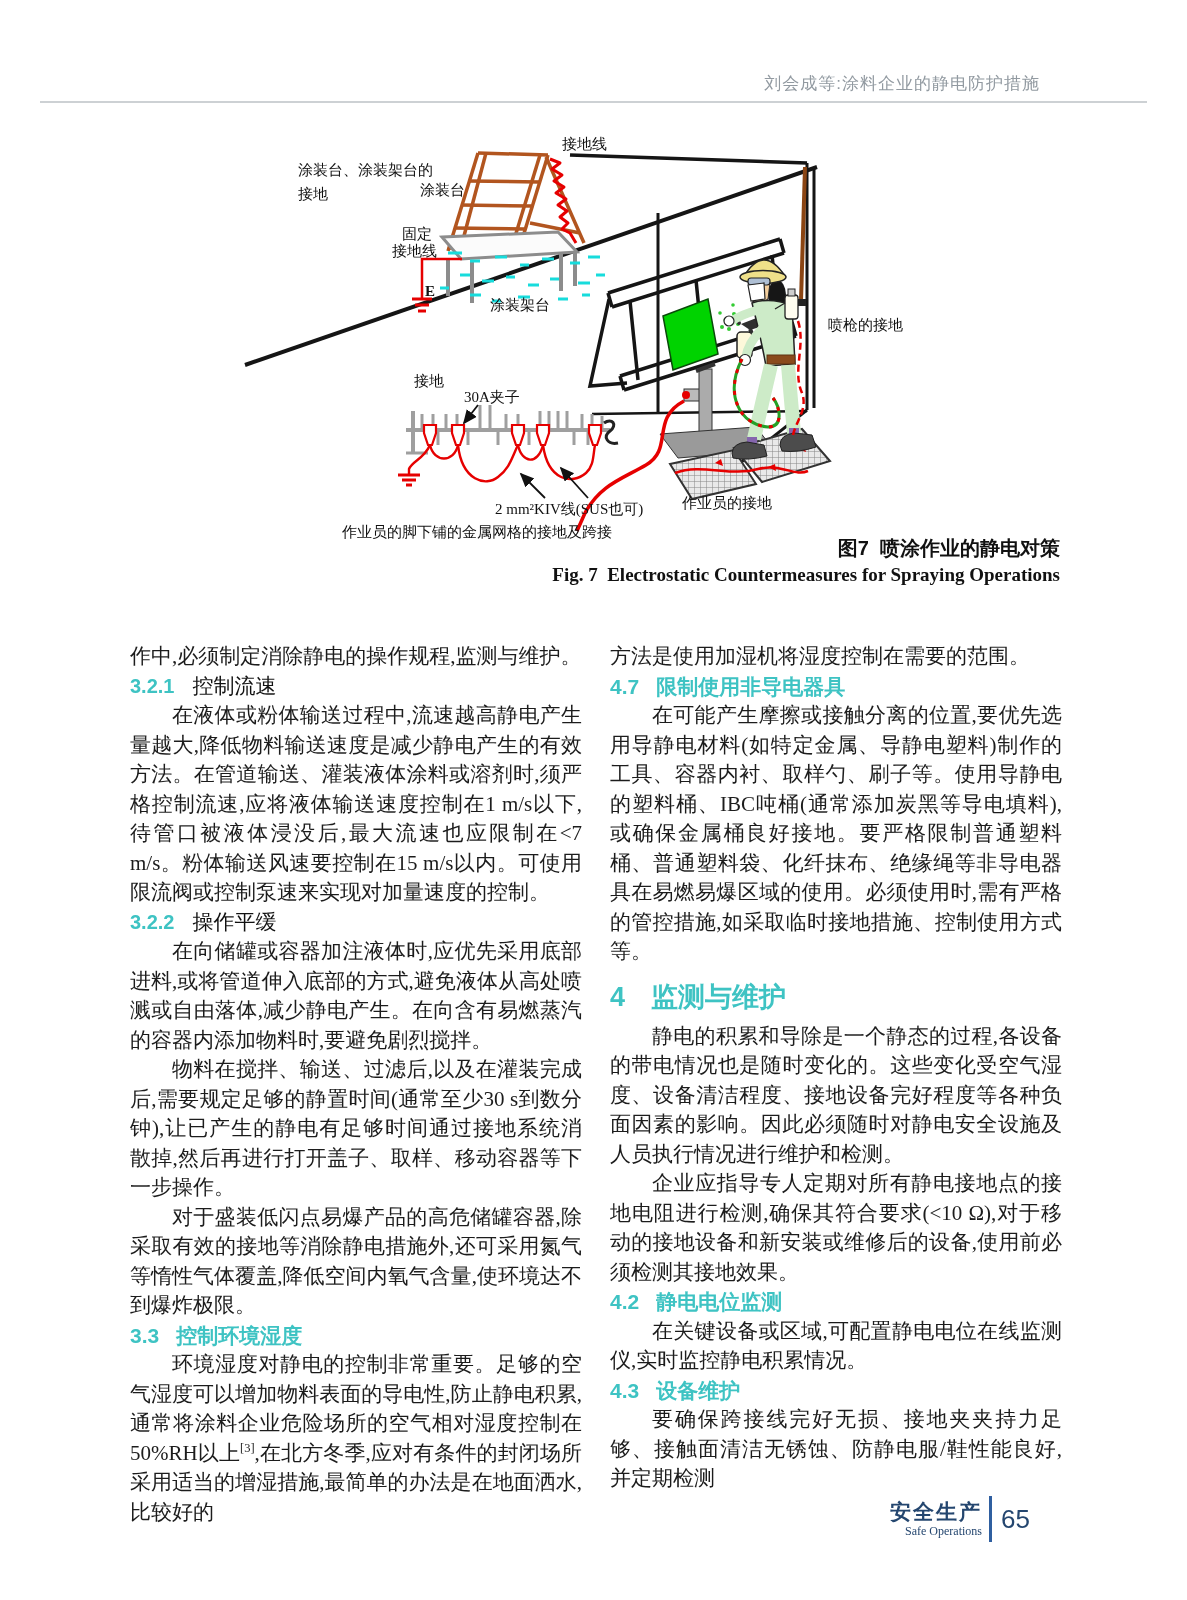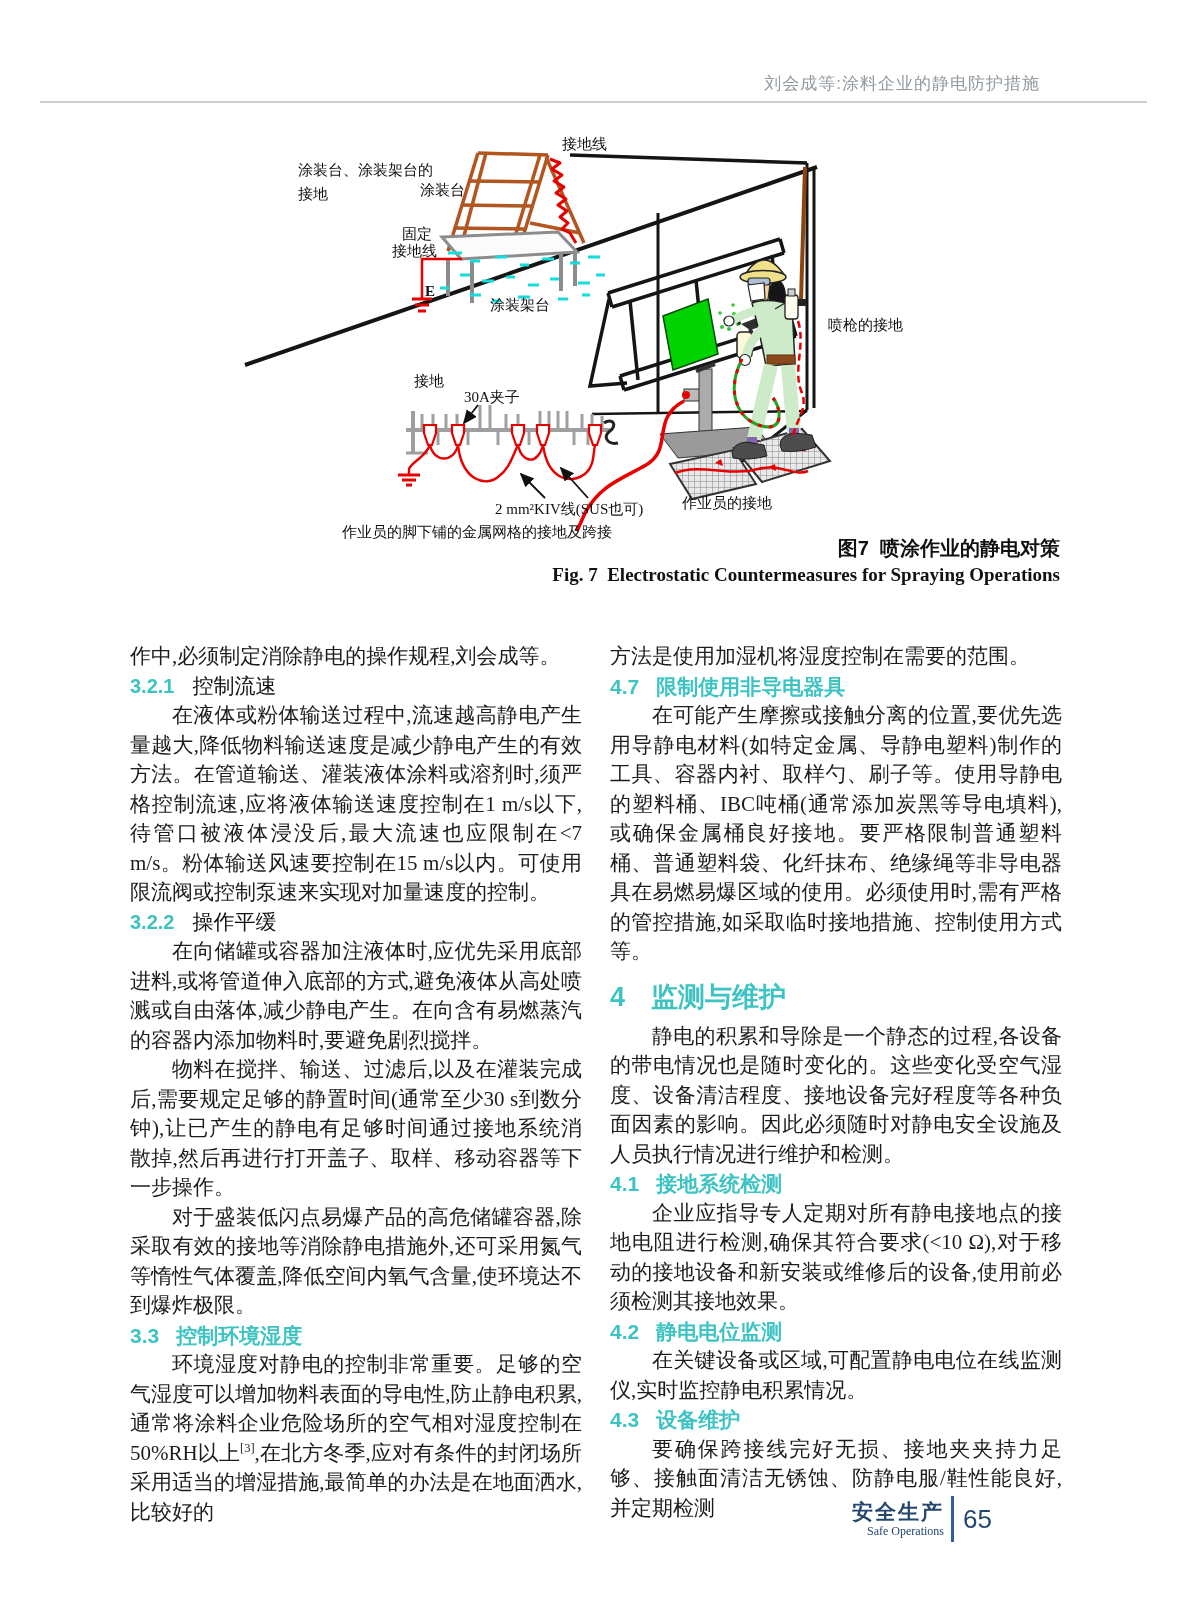--- a/index.html
+++ b/index.html
@@ -27,21 +27,21 @@
   .h3,.h2{line-height:29.5px;}
   .h3 .num{font-family:"Liberation Sans","DejaVu Sans",sans-serif;color:#3ec3c3;
         font-weight:600;font-size:20px;margin-right:18px;}
   .h3 .title{color:#111;}
   .h2{font-family:"Liberation Sans","DejaVu Sans",sans-serif;color:#3ec3c3;font-weight:700;}
   .h2 .num{margin-right:17px;}
   .h1{font-family:"Liberation Sans","DejaVu Sans",sans-serif;color:#3ec3c3;font-weight:700;
         font-size:27px;line-height:34px;margin:13px 0 8px;}
   .h1 .num{margin-right:26px;}
   
-  .footer{position:absolute;top:1496px;left:852px;width:200px;display:flex;align-items:center;}
+  .footer{position:absolute;top:1496px;left:890px;width:200px;display:flex;align-items:center;}
   .f-text{text-align:right;}
   .f-zh{font-family:"Liberation Sans","DejaVu Sans",sans-serif;font-weight:700;
         font-size:21px;color:#24466f;letter-spacing:2px;line-height:24px;}
   .f-en{font-family:"Liberation Serif","DejaVu Serif",serif;font-size:12px;color:#24466f;}
   .f-bar{width:3px;height:46px;background:#2f5fa0;margin:0 9px 0 7px;}
   .f-num{font-family:Liberation Sans, sans-serif;font-size:26px;color:#24466f;}
 </style>
 </head>
 <body>
 
@@ -222,37 +222,36 @@
         </g>
       </g>
     </svg>
   </div>
 
   <div class="cap cap-zh">图7  喷涂作业的静电对策</div>
   <div class="cap cap-en">Fig. 7  Electrostatic Countermeasures for Spraying Operations</div>
 
   <div class="columns">
     <div class="col">
-        <p class="noindent">作中,必须制定消除静电的操作规程,刘会成等。</p>
+        <p class="noindent">作中,必须制定消除静电的操作规程,监测与维护。</p>
         <div class="h3"><span class="num">3.2.1</span><span class="title">控制流速</span></div>
         <p class="indent">在液体或粉体输送过程中,流速越高静电产生量越大,降低物料输送速度是减少静电产生的有效方法。在管道输送、灌装液体涂料或溶剂时,须严格控制流速,应将液体输送速度控制在1 m/s以下,待管口被液体浸没后,最大流速也应限制在&lt;7 m/s。粉体输送风速要控制在15 m/s以内。可使用限流阀或控制泵速来实现对加量速度的控制。</p>
         <div class="h3"><span class="num">3.2.2</span><span class="title">操作平缓</span></div>
         <p class="indent">在向储罐或容器加注液体时,应优先采用底部进料,或将管道伸入底部的方式,避免液体从高处喷溅或自由落体,减少静电产生。在向含有易燃蒸汽的容器内添加物料时,要避免剧烈搅拌。</p>
         <p class="indent">物料在搅拌、输送、过滤后,以及在灌装完成后,需要规定足够的静置时间(通常至少30 s到数分钟),让已产生的静电有足够时间通过接地系统消散掉,然后再进行打开盖子、取样、移动容器等下一步操作。</p>
         <p class="indent">对于盛装低闪点易爆产品的高危储罐容器,除采取有效的接地等消除静电措施外,还可采用氮气等惰性气体覆盖,降低空间内氧气含量,使环境达不到爆炸极限。</p>
         <div class="h2"><span class="num">3.3</span><span class="title">控制环境湿度</span></div>
         <p class="indent">环境湿度对静电的控制非常重要。足够的空气湿度可以增加物料表面的导电性,防止静电积累,通常将涂料企业危险场所的空气相对湿度控制在50%RH以上<sup>[3]</sup>,在北方冬季,应对有条件的封闭场所采用适当的增湿措施,最简单的办法是在地面洒水,比较好的</p>
       </div>
     <div class="col">
         <p class="noindent">方法是使用加湿机将湿度控制在需要的范围。</p>
         <div class="h2"><span class="num">4.7</span><span class="title">限制使用非导电器具</span></div>
         <p class="indent">在可能产生摩擦或接触分离的位置,要优先选用导静电材料(如特定金属、导静电塑料)制作的工具、容器内衬、取样勺、刷子等。使用导静电的塑料桶、IBC吨桶(通常添加炭黑等导电填料),或确保金属桶良好接地。要严格限制普通塑料桶、普通塑料袋、化纤抹布、绝缘绳等非导电器具在易燃易爆区域的使用。必须使用时,需有严格的管控措施,如采取临时接地措施、控制使用方式等。</p>
         <div class="h1"><span class="num">4</span><span class="title">监测与维护</span></div>
         <p class="indent">静电的积累和导除是一个静态的过程,各设备的带电情况也是随时变化的。这些变化受空气湿度、设备清洁程度、接地设备完好程度等各种负面因素的影响。因此必须随时对静电安全设施及人员执行情况进行维护和检测。</p>
-        <div class="h2"><span class="num">4.1</span><span class="title">接地系统检测</span></div>
         <p class="indent">企业应指导专人定期对所有静电接地点的接地电阻进行检测,确保其符合要求(&lt;10 Ω),对于移动的接地设备和新安装或维修后的设备,使用前必须检测其接地效果。</p>
         <div class="h2"><span class="num">4.2</span><span class="title">静电电位监测</span></div>
         <p class="indent">在关键设备或区域,可配置静电电位在线监测仪,实时监控静电积累情况。</p>
         <div class="h2"><span class="num">4.3</span><span class="title">设备维护</span></div>
         <p class="indent">要确保跨接线完好无损、接地夹夹持力足够、接触面清洁无锈蚀、防静电服/鞋性能良好,并定期检测</p>
       </div>
   </div>
 
   <div class="footer">
     <div class="f-text">

